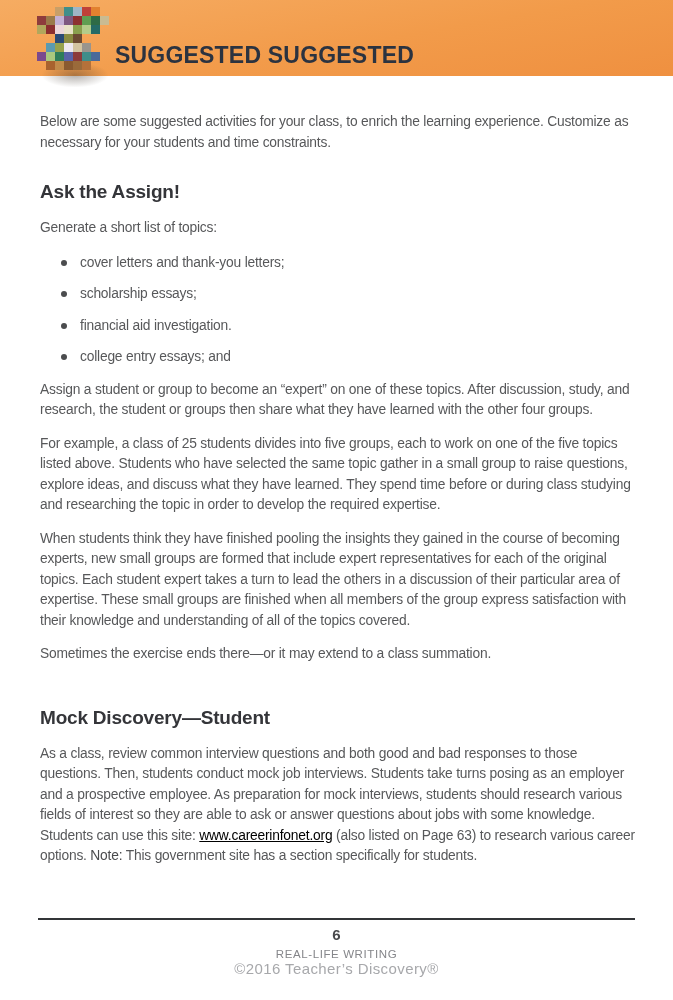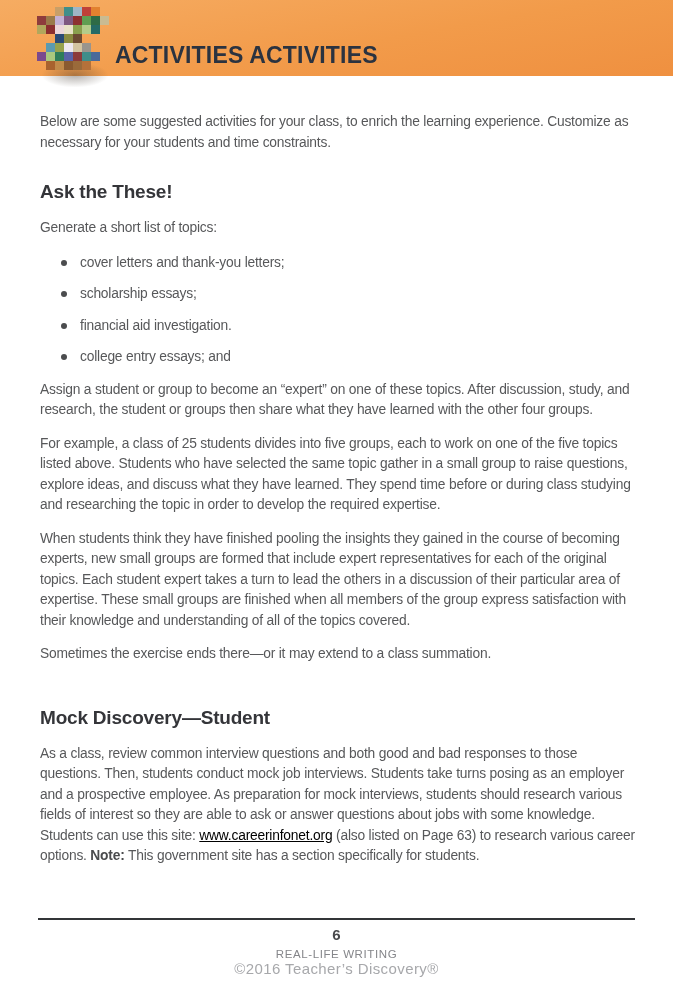--- a/index.html
+++ b/index.html
@@ -41,21 +41,21 @@
   h2.sec2{margin-top:41px;}
   ul.topics{list-style:none;margin:14px 0 12px 0;padding:0;}
   ul.topics li{
     position:relative;padding-left:40px;margin-bottom:11px;line-height:20.5px;
   }
   ul.topics li .dot{
     position:absolute;left:21px;top:7px;width:6px;height:6px;border-radius:50%;
     background:#4b4c4e;
   }
   a.site-link{color:#000000;text-decoration:underline;}
-  .note-b{font-weight:bold;color:#4a4b4d;}
+  .note-b{font-weight:normal;color:#4a4b4d;}
 
   
   .footer{position:absolute;left:38px;top:918px;width:597px;text-align:center;}
   .footer-rule{height:2px;background:#333538;margin-bottom:6px;}
   .page-num{font-size:15px;font-weight:bold;color:#48494b;line-height:18px;}
   .book-title{font-size:11.5px;color:#85868a;letter-spacing:.6px;margin-top:3px;line-height:14px;}
   .copyright{font-size:15px;color:#a7a8ab;letter-spacing:.4px;margin-top:2px;line-height:12px;}
 </style>
 </head>
 <body>
@@ -99,28 +99,28 @@
         <div style="position: absolute; left: 27px; top: 45px; width: 9px; height: 9px; background: rgb(88, 98, 168);"></div>
         <div style="position: absolute; left: 36px; top: 45px; width: 9px; height: 9px; background: rgb(140, 58, 58);"></div>
         <div style="position: absolute; left: 45px; top: 45px; width: 9px; height: 9px; background: rgb(63, 142, 138);"></div>
         <div style="position: absolute; left: 54px; top: 45px; width: 9px; height: 9px; background: rgb(74, 106, 154);"></div>
         <div style="position: absolute; left: 9px; top: 54px; width: 9px; height: 9px; background: rgb(168, 98, 46);"></div>
         <div style="position: absolute; left: 18px; top: 54px; width: 9px; height: 9px; background: rgb(192, 138, 74);"></div>
         <div style="position: absolute; left: 27px; top: 54px; width: 9px; height: 9px; background: rgb(138, 90, 48);"></div>
         <div style="position: absolute; left: 36px; top: 54px; width: 9px; height: 9px; background: rgb(154, 106, 58);"></div>
         <div style="position: absolute; left: 45px; top: 54px; width: 9px; height: 9px; background: rgb(181, 113, 58);"></div>
       </div>
-    <div class="band-title">ACTIVITIES ACTIVITIES</div>
+    <div class="band-title">SUGGESTED SUGGESTED</div>
   </div>
 
   <div class="content">
 
     <p class="para intro">Below are some suggested activities for your class, to enrich the learning experience. Customize as necessary for your students and time constraints.</p>
 
-    <h2 class="sec">Ask the These!</h2>
+    <h2 class="sec">Ask the Assign!</h2>
 
     <p class="para">Generate a short list of topics:</p>
 
     <ul class="topics">
       <li>
         <span class="dot"></span>
         <span>cover letters and thank-you letters;</span>
       </li>
       <li>
         <span class="dot"></span>

